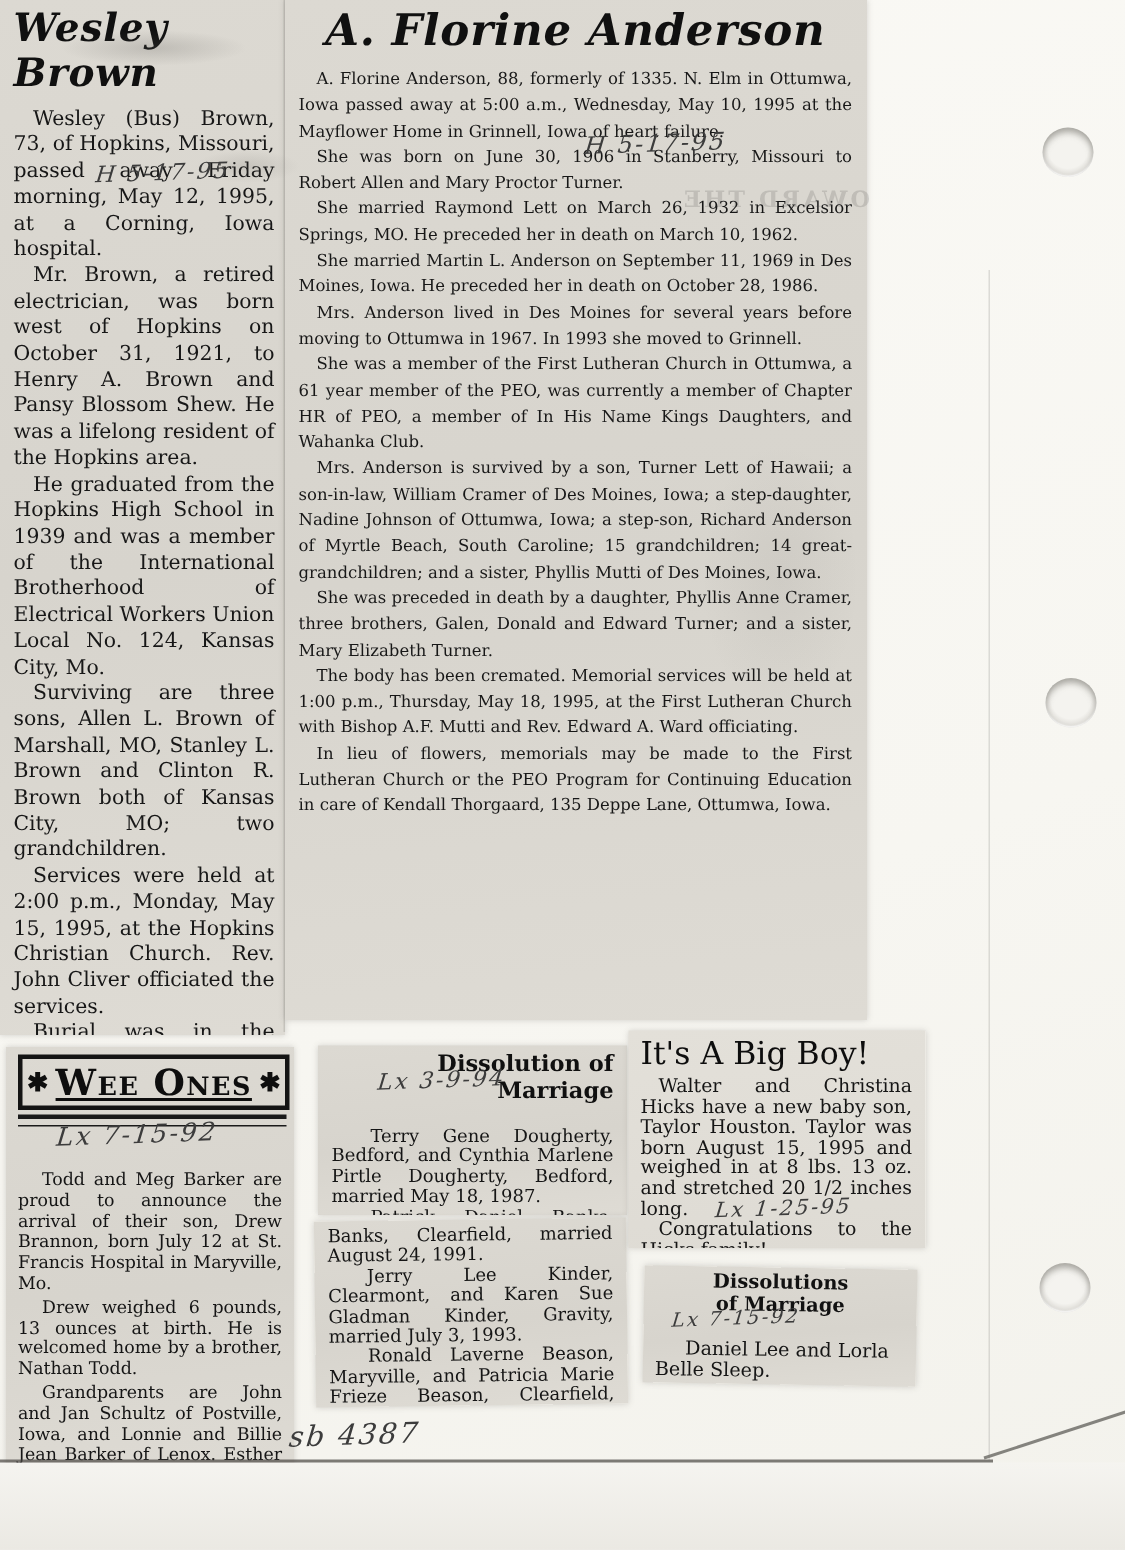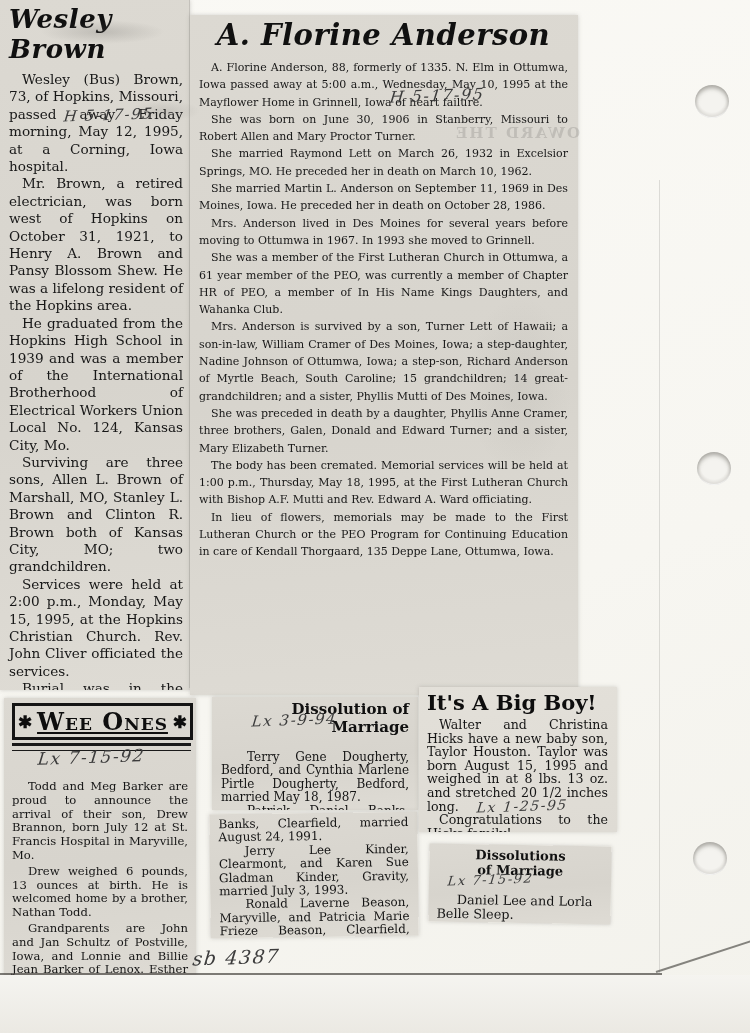--- a/index.html
+++ b/index.html
@@ -8,21 +8,21 @@
     background:linear-gradient(160deg,#faf9f5 0%,#f7f6f1 60%,#f3f2ec 100%);
     font-family:"DejaVu Serif",serif;color:#1b1b1b;
   }
   .clip{
     position:absolute;box-sizing:border-box;overflow:hidden;
     background:linear-gradient(175deg,#dcd9d2 0%,#d7d4cd 55%,#dedbd4 100%);
     box-shadow:0 0 4px rgba(90,88,82,.25);
   }
   
   .wesley{left:0;top:0;width:190px;height:690px;padding:4px 7px 0 9px;}
-  .anderson{left:190px;top:15px;width:388px;height:680px;padding:3px 10px 0 9px;}
+  .anderson{left:190px;top:0;width:388px;height:680px;padding:3px 10px 0 9px;}
   .script-head{
     font-family:"DejaVu Serif",serif;font-style:italic;font-weight:700;
     margin:0 0 7px 0;color:#101010;
   }
   .wesley .script-head{font-size:26px;letter-spacing:.5px;}
   .anderson .script-head{font-size:29px;text-align:center;letter-spacing:.5px;}
   .obit{margin:0;text-align:justify;color:#171717;}
   .wesley .obit{font-size:13.6px;line-height:17.4px;text-indent:13px;}
   .anderson .obit{font-size:11px;line-height:17.3px;text-indent:12px;}
   
@@ -43,21 +43,21 @@
   .dis-top{left:212px;top:697px;width:206px;height:113px;padding:3px 9px 0 9px;}
   .dis-bot{left:210px;top:813px;width:208px;height:124px;padding:4px 9px 0 9px;transform:rotate(-0.7deg);}
   .news-head{font-weight:700;font-size:15px;text-align:right;margin:0;color:#101010;}
   .small-entry{margin:0;text-align:justify;font-size:12px;line-height:13.4px;text-indent:26px;color:#151515;}
   .force-just{text-align-last:justify;}
   .no-indent{text-indent:0;}
   .hw-space-sm{height:15px;}
   
   .bigboy{left:419px;top:687px;width:198px;height:145px;padding:3px 9px 0 8px;
     background:linear-gradient(175deg,#e3e0d9 0%,#dedbd4 100%);}
-  .bigboy h2{font-size:21px;font-weight:700;margin:0 0 3px;color:#0d0d0d;font-family:"DejaVu Serif",serif;}
+  .bigboy h2{font-size:21px;font-weight:400;margin:0 0 3px;color:#0d0d0d;font-family:"DejaVu Serif",serif;}
   .bigboy p{font-size:12.6px;line-height:13.6px;text-align:justify;text-indent:12px;margin:0;color:#151515;}
   
   .dis-small{left:429px;top:845px;width:182px;height:78px;padding:4px 8px 0 8px;transform:rotate(0.9deg);}
   .dis-small h3{font-size:13px;font-weight:700;text-align:center;margin:0;line-height:1.15;color:#111;}
   .dis-small p{font-size:12.8px;line-height:14.5px;text-indent:20px;margin:0;color:#151515;}
   
   .handwriting{
     position:absolute;font-family:"DejaVu Serif",serif;font-style:italic;
     color:#3c3c3c;letter-spacing:1.5px;transform:skewX(-8deg) rotate(-2deg);
     white-space:nowrap;z-index:5;

